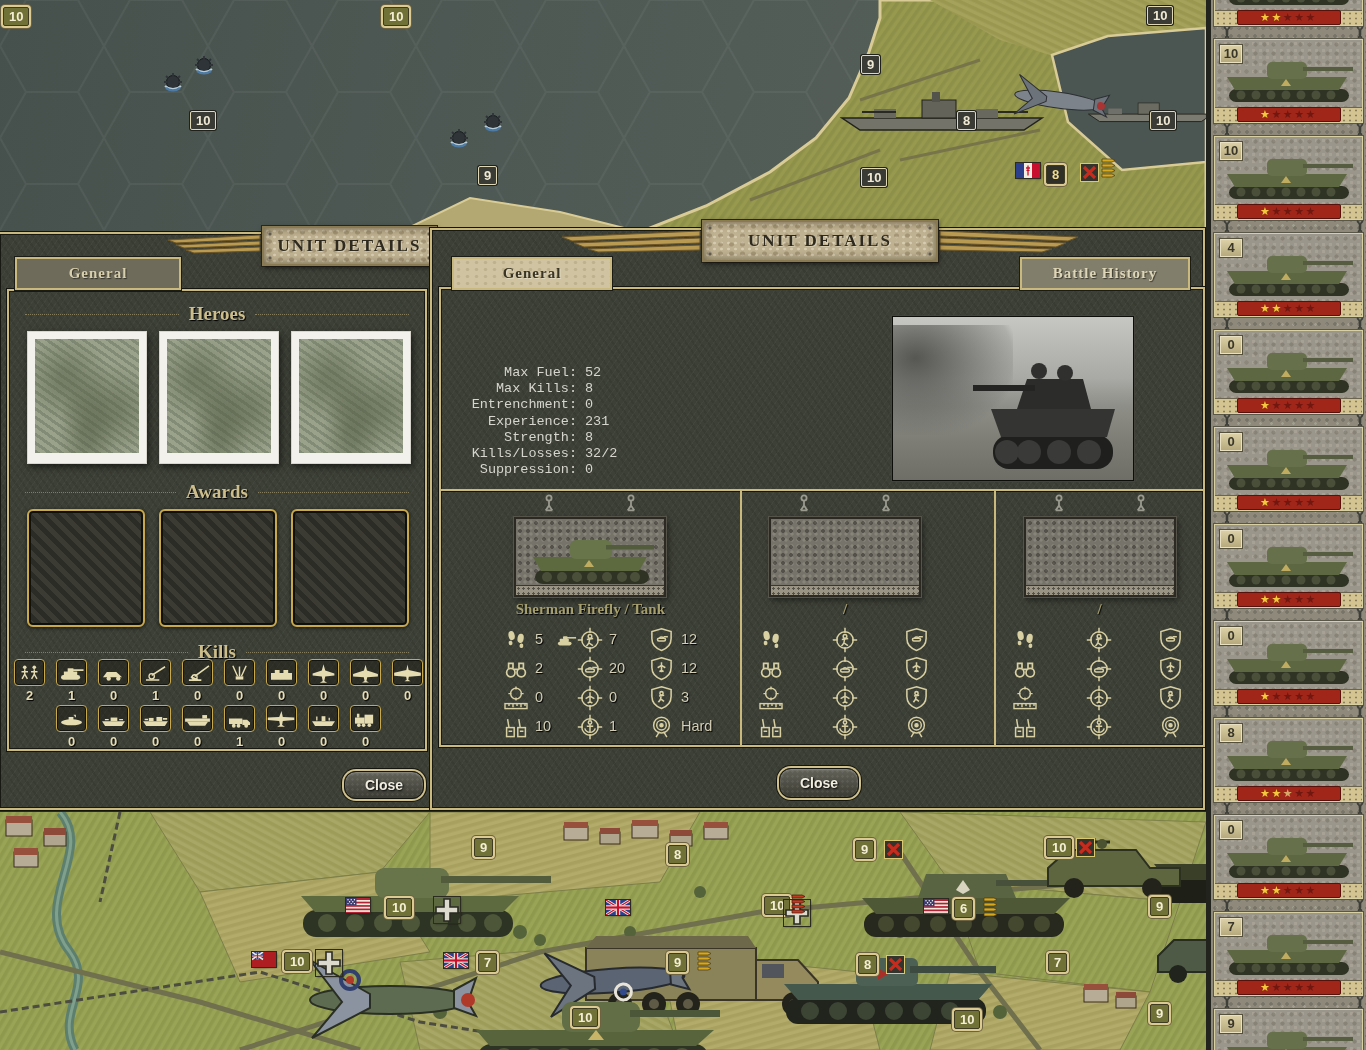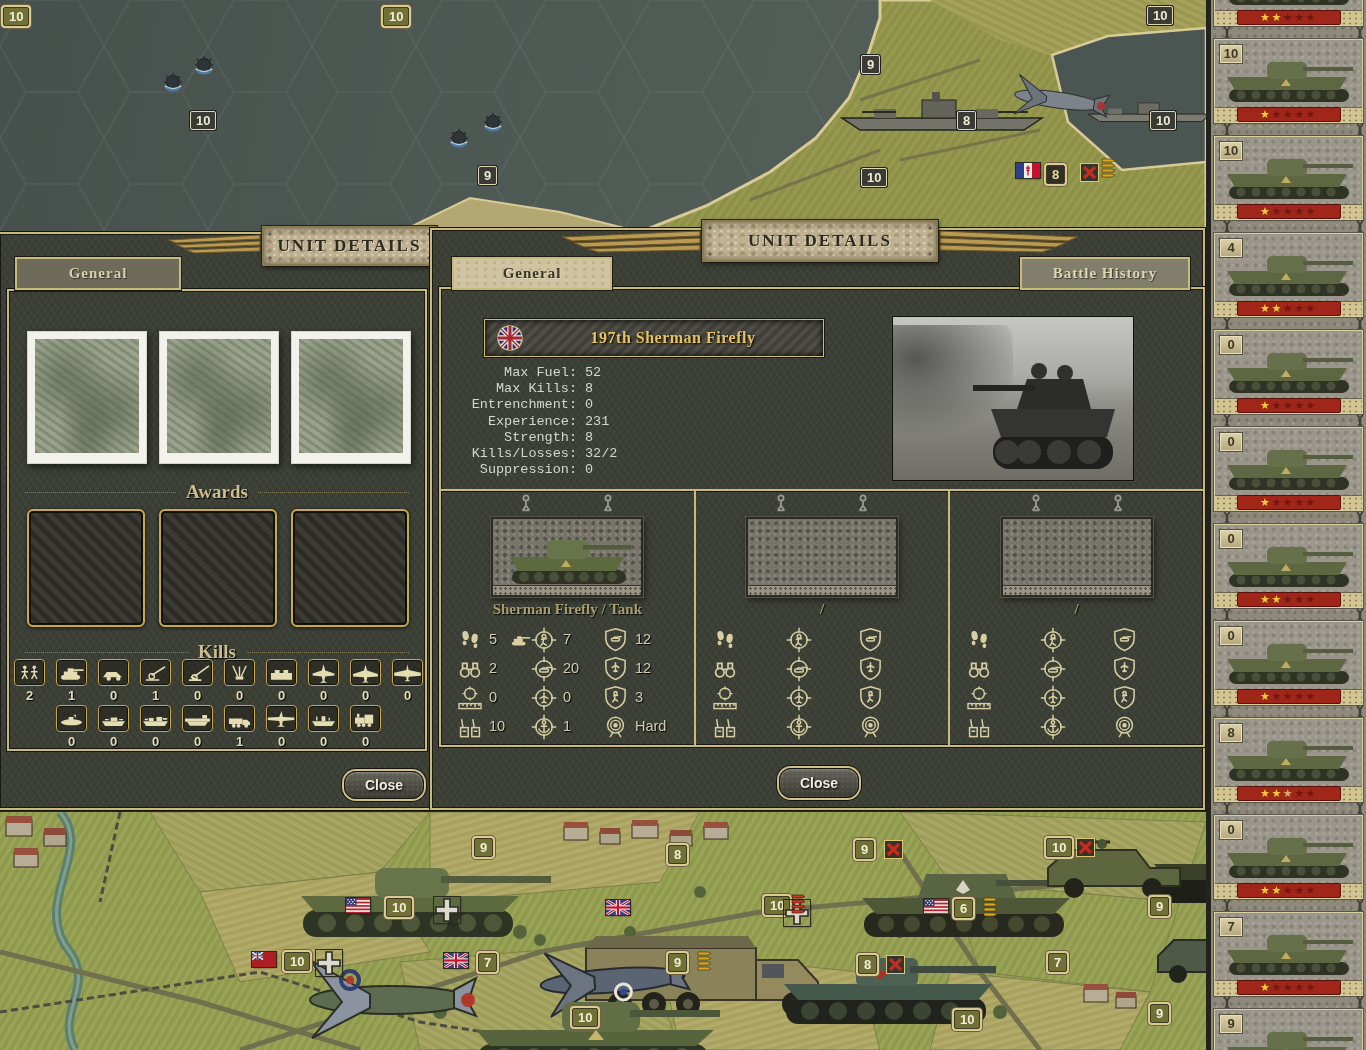--- a/index.html
+++ b/index.html
@@ -117,21 +117,21 @@
   .stats-list .lbl{width:136px;text-align:right;}
   .stats-list .val{margin-left:8px;}
   .photo{position:absolute;left:451px;top:27px;width:242px;height:165px;border:1px solid #0d0d0a;
     box-shadow:0 0 0 1px #44443c;overflow:hidden;
     background:linear-gradient(#c6c6c2 0%,#a8a8a4 38%,#8e8e88 55%,#7e7e76 75%,#6e6e66 100%);}
   .photo .cliff{position:absolute;left:-30px;top:8px;width:150px;height:110px;
     background:radial-gradient(ellipse at 35% 30%,rgba(70,70,66,.85),rgba(120,120,116,.25) 70%,transparent 75%);}
   .photo svg{position:absolute;}
   .colrule{position:absolute;left:0;right:0;top:200px;border-top:2px solid #c9b97c;box-shadow:0 1px 0 #15150f;}
   .columns{position:absolute;left:0;top:202px;right:0;bottom:0;display:flex;}
-  .ucol{position:relative;flex:1;}
+  .ucol{position:relative;flex:1;margin-left:46px;}
   .ucol + .ucol{border-left:2px solid #c9b97c;}
   .hook{position:absolute;top:3px;}
   .uframe{position:absolute;top:26px;left:50%;transform:translateX(-50%);width:152px;height:80px;
     border:2px solid #2b2922;box-shadow:0 0 0 1px #55534a,2px 3px 6px rgba(0,0,0,.5);
     background-color:#76736a;
     background-image:radial-gradient(rgba(50,48,42,.5) 1.6px,transparent 2.2px),radial-gradient(rgba(150,146,136,.55) 1.3px,transparent 1.9px);
     background-size:8px 8px,6px 6px;}
   .uframe .fstrip{position:absolute;left:0;right:0;bottom:0;height:10px;background:#9a9484;
     background-image:radial-gradient(#55524a 1px,transparent 1.4px);background-size:5px 5px;border-top:1px solid #3a382f;}
   .uframe svg{position:absolute;left:14px;top:16px;}
@@ -973,20 +973,25 @@
       <span class="screw tl"></span>
         <span class="screw tr"></span>
         <span class="screw bl"></span>
         <span class="screw br"></span>
       <span>UNIT DETAILS</span>
     </div>
     <div class="tab dormant" style="left:15px;top:23px;width:166px;">
       <span>General</span>
     </div>
     <div class="panel" style="left:7px;top:55px;width:420px;height:462px;">
+      <div class="sec-header" style="top:12px;">
+        <span class="dots"></span>
+          <span>Heroes</span>
+          <span class="dots"></span>
+      </div>
       <div id="hero-slots">
           <div class="photo-frame" style="left: 18px; top: 40px;">
             <div class="photo-img"></div>
           </div>
           <div class="photo-frame" style="left: 150px; top: 40px;">
             <div class="photo-img"></div>
           </div>
           <div class="photo-frame" style="left: 282px; top: 40px;">
             <div class="photo-img"></div>
           </div>
@@ -1186,32 +1191,20 @@
       <span>UNIT DETAILS</span>
     </div>
     <div class="tab active" style="left:20px;top:27px;width:160px;">
       <span>General</span>
     </div>
     <div class="tab inactive" style="left:588px;top:27px;width:170px;font-family:Liberation Serif, serif;">
       <span>Battle History</span>
     </div>
 
     <div class="panel" style="left:7px;top:57px;width:766px;height:460px;">
-      <div class="name-plaque">
-        <span class="roundel">
-          <svg width="26" height="26" viewBox="0 0 26 26">
-            <circle cx="13" cy="13" r="12" fill="#24356e" stroke="#c8b87c" stroke-width="1.6"></circle>
-            <path d="M4 4 L22 22 M22 4 L4 22" stroke="#e8e6da" stroke-width="4"></path>
-            <path d="M13 1 V25 M1 13 H25" stroke="#e8e6da" stroke-width="5.4"></path>
-            <path d="M13 1 V25 M1 13 H25" stroke="#a82434" stroke-width="3"></path>
-            <path d="M4 4 L22 22 M22 4 L4 22" stroke="#a82434" stroke-width="1.4"></path>
-          </svg>
-        </span>
-        <span class="ntext">197th Sherman Firefly</span>
-      </div>
       <div class="stats-list" id="stats-list">
           <div class="srow">
             <span class="lbl">Max Fuel:</span>
             <span class="val">52</span>
           </div>
           <div class="srow">
             <span class="lbl">Max Kills:</span>
             <span class="val">8</span>
           </div>
           <div class="srow">

